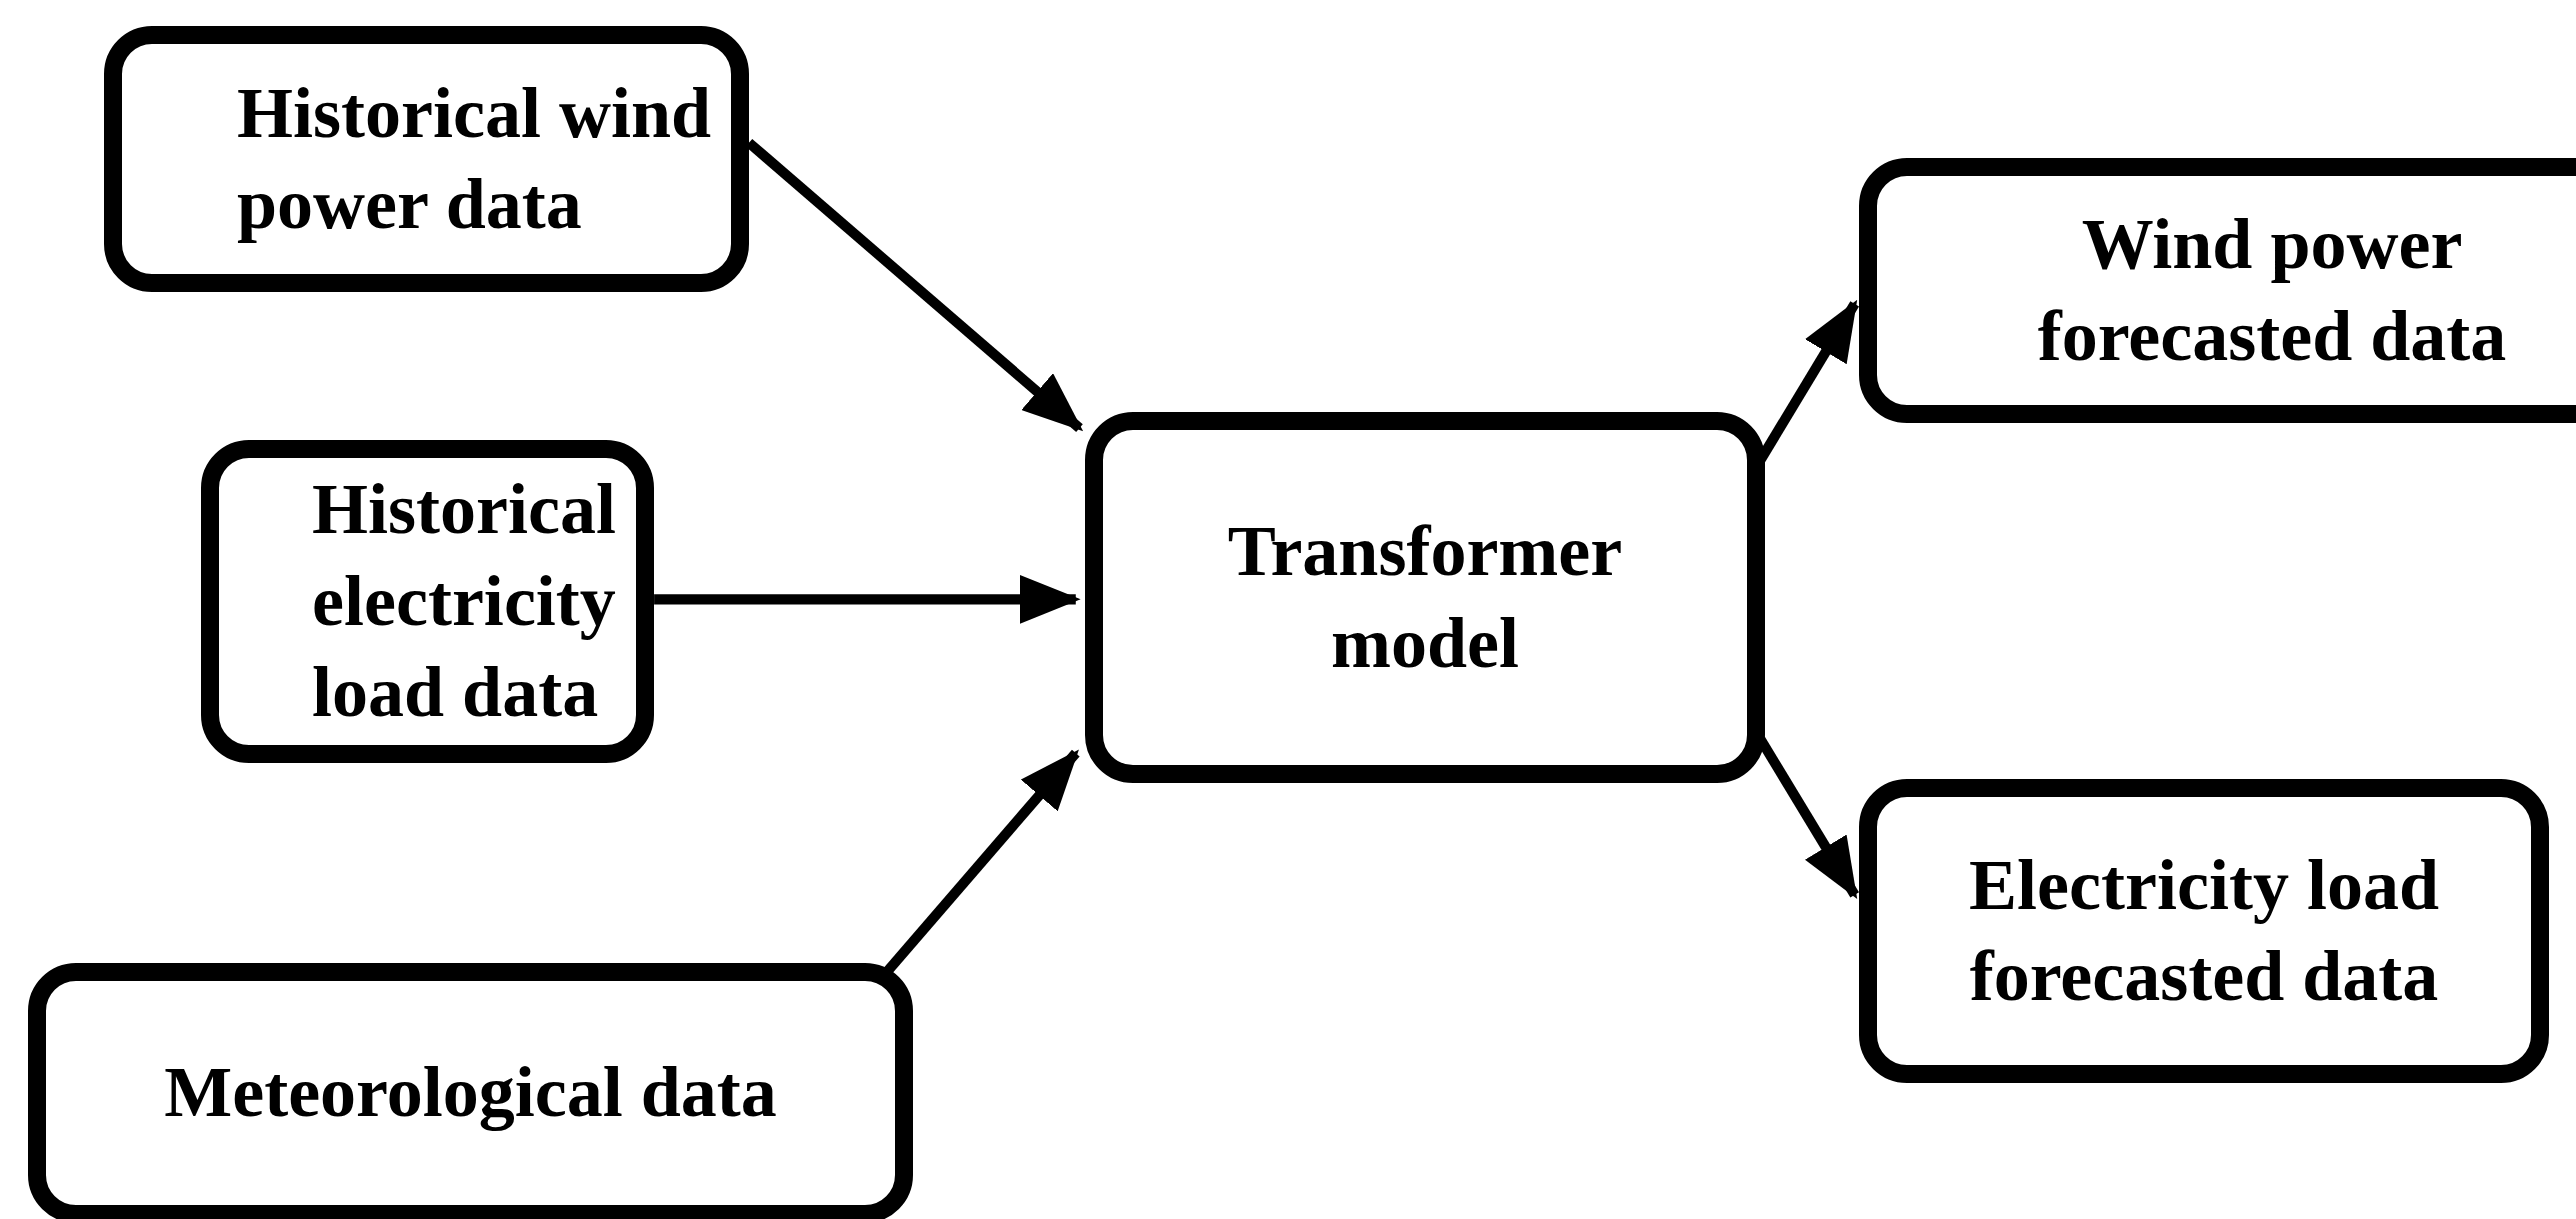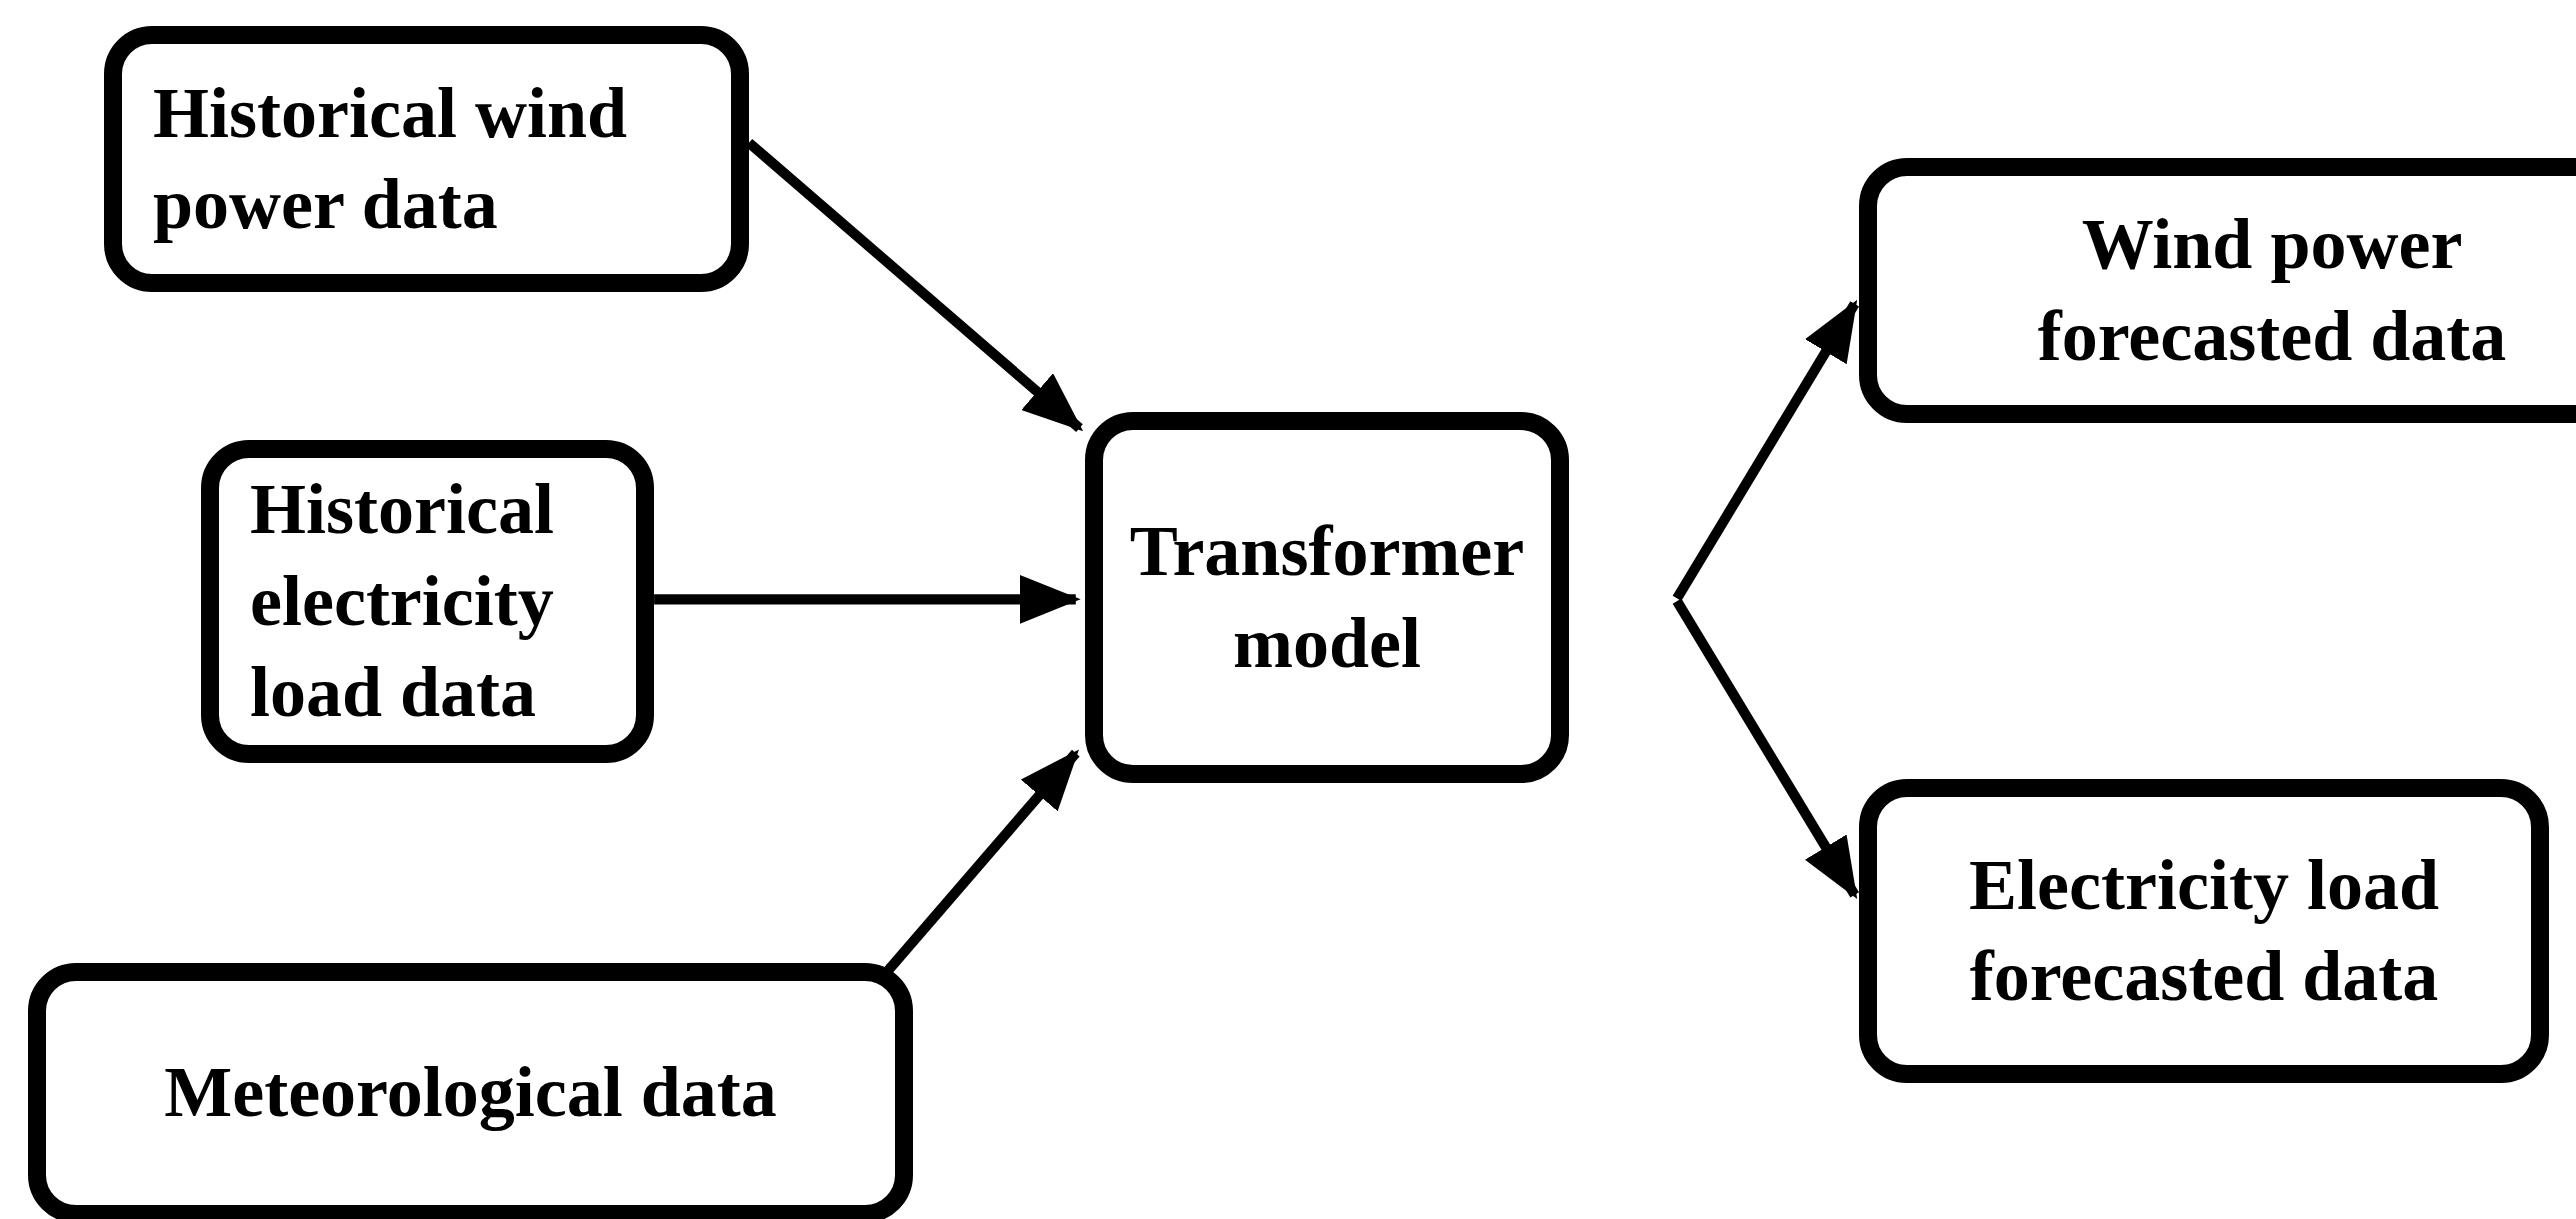--- a/index.html
+++ b/index.html
@@ -34,34 +34,34 @@
     color: #000000;
   }
   .node .label {
     white-space: pre-line;
     font-weight: bold;
     font-size: 72px;
     line-height: 1.27;
     color: #000000;
   }
   .align-left {
-    justify-content: flex-start;
+    justify-content: flex-end;
     text-align: left;
     padding-left: 31px;
-    padding-right: 8px;
+    padding-right: 20px;
   }
   .align-center {
     justify-content: center;
     text-align: center;
   }
   
   .node-historical-wind   { left: 104px;  top: 26px;   width: 645px; height: 266px; }
   .node-historical-load   { left: 201px;  top: 440px;  width: 453px; height: 323px; }
   .node-meteorological    { left: 28px;   top: 963px; width: 885px; height: 260px; }
-  .node-transformer       { left: 1085px; top: 412px;  width: 484px; height: 371px; }
+  .node-transformer       { left: 1085px; top: 412px;  width: 680px; height: 371px; }
   .node-wind-forecast     { left: 1859px; top: 158px;  width: 826px; height: 265px; }
   .node-load-forecast     { left: 1859px; top: 779px;  width: 690px; height: 304px; }
 </style>
 </head>
 <body>
 
 <div class="figure">
 
   <svg class="edges-layer" viewBox="0 0 2797 1324" xmlns="http://www.w3.org/2000/svg">
     <defs>

